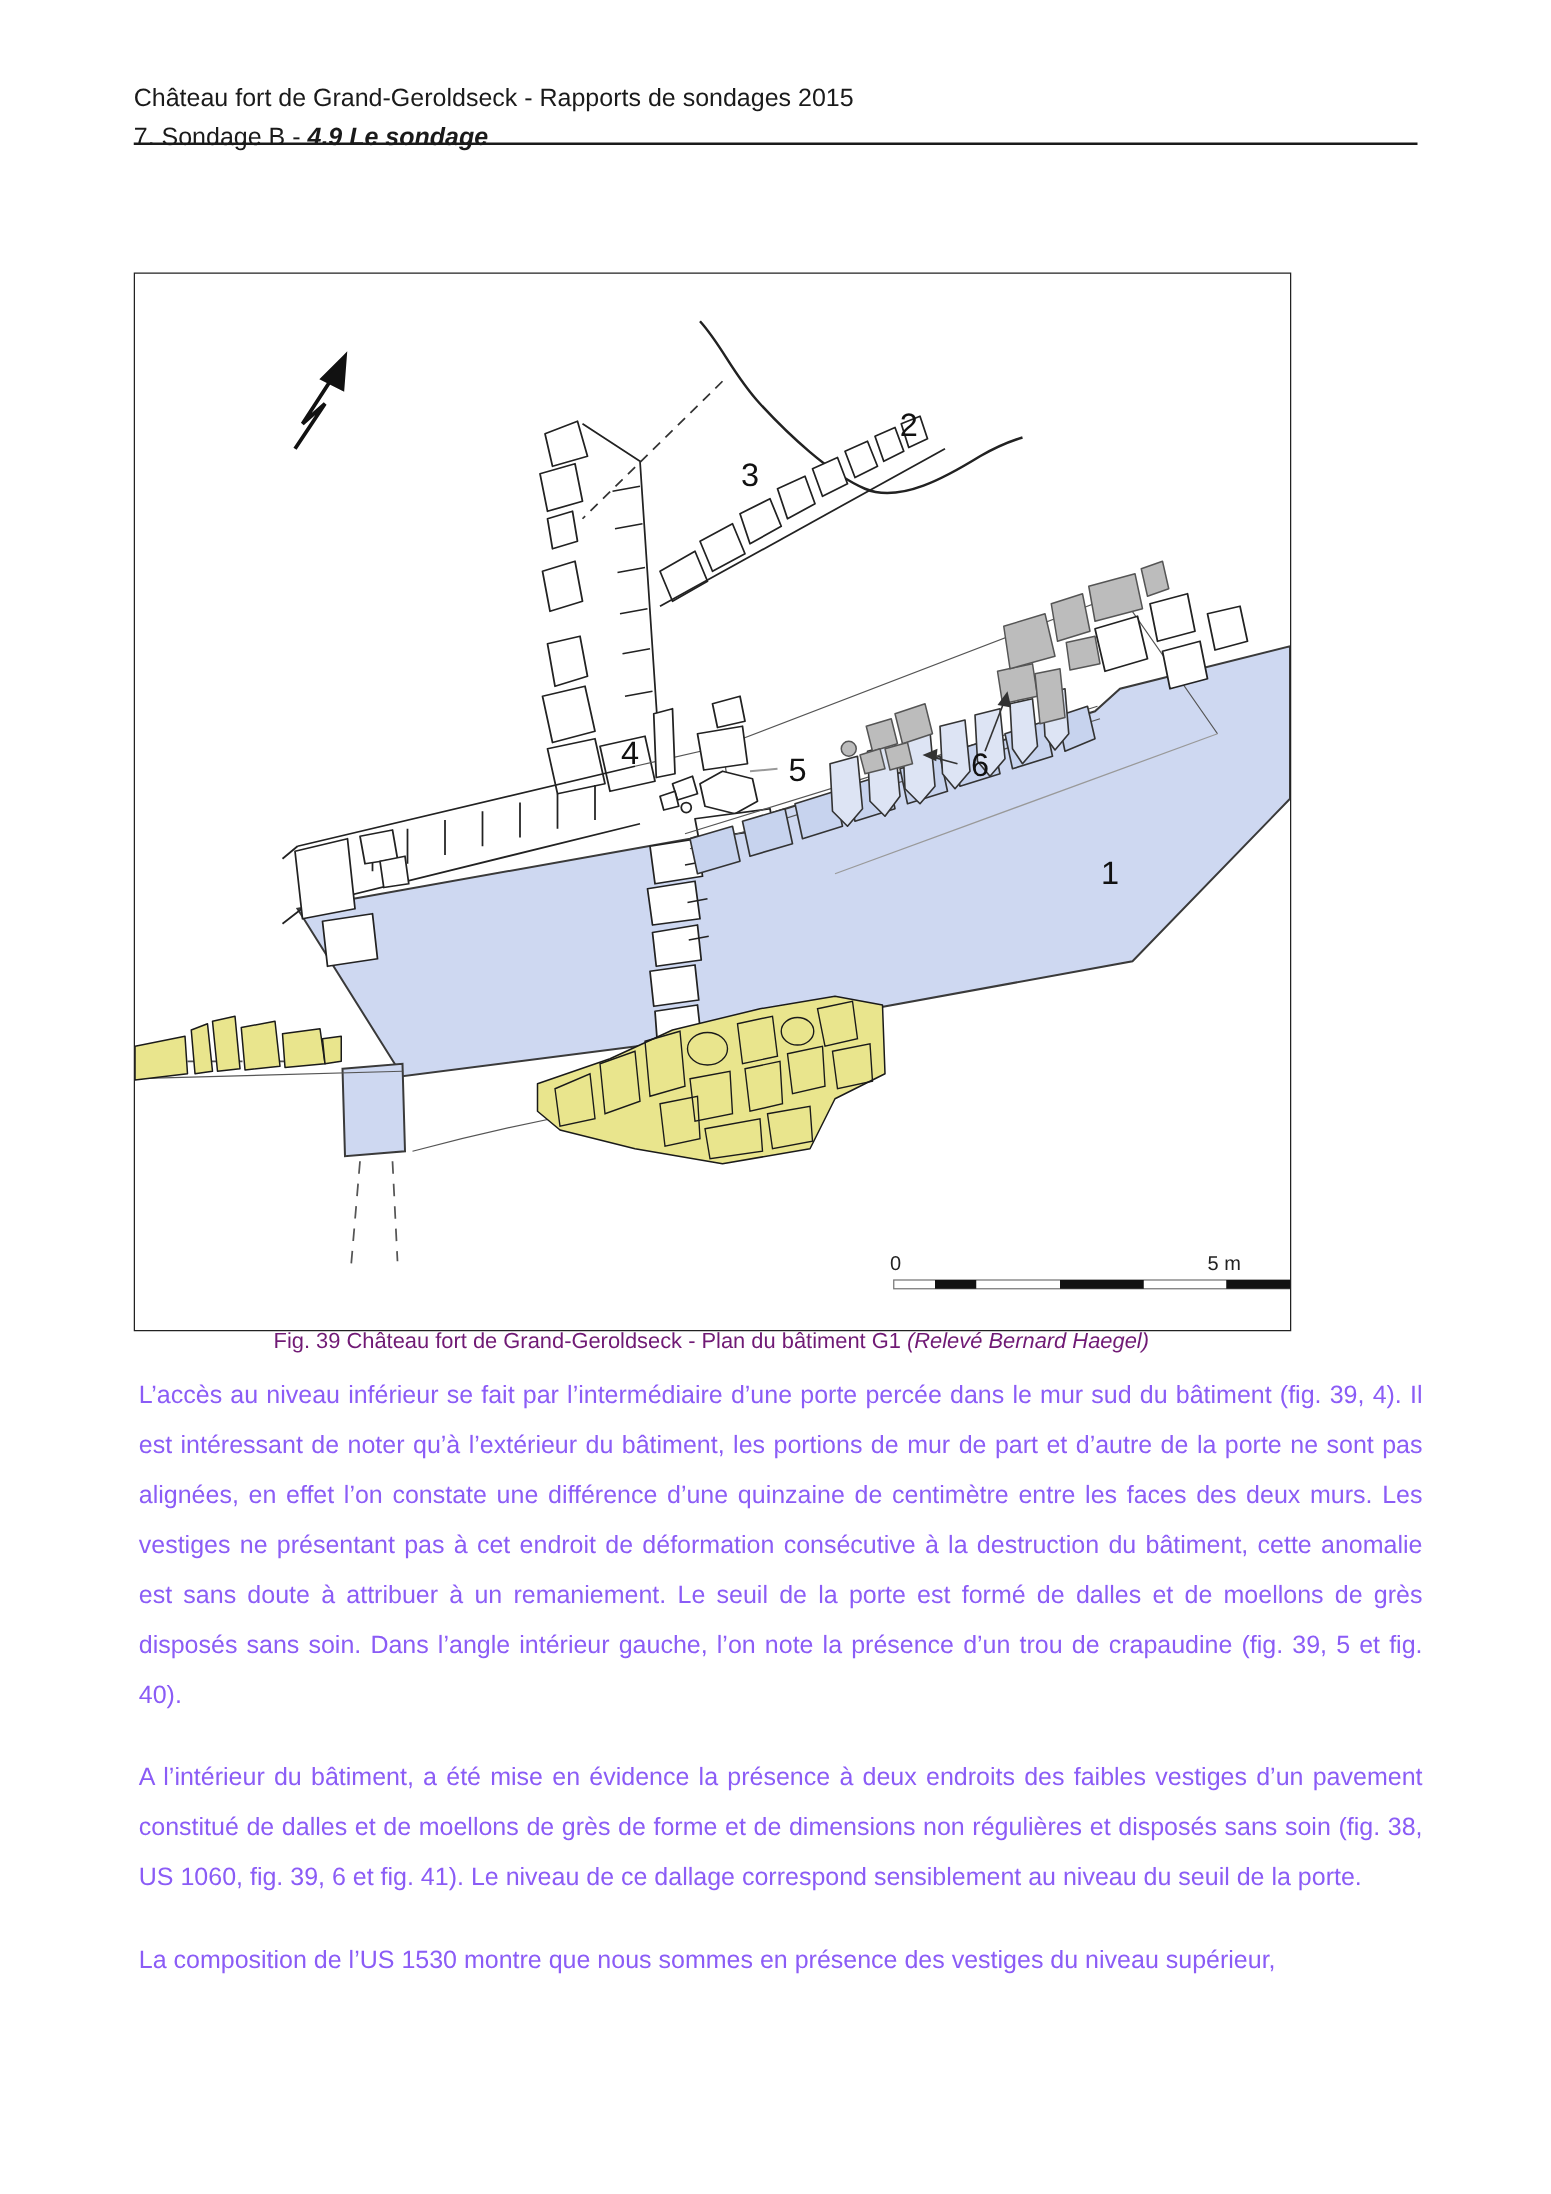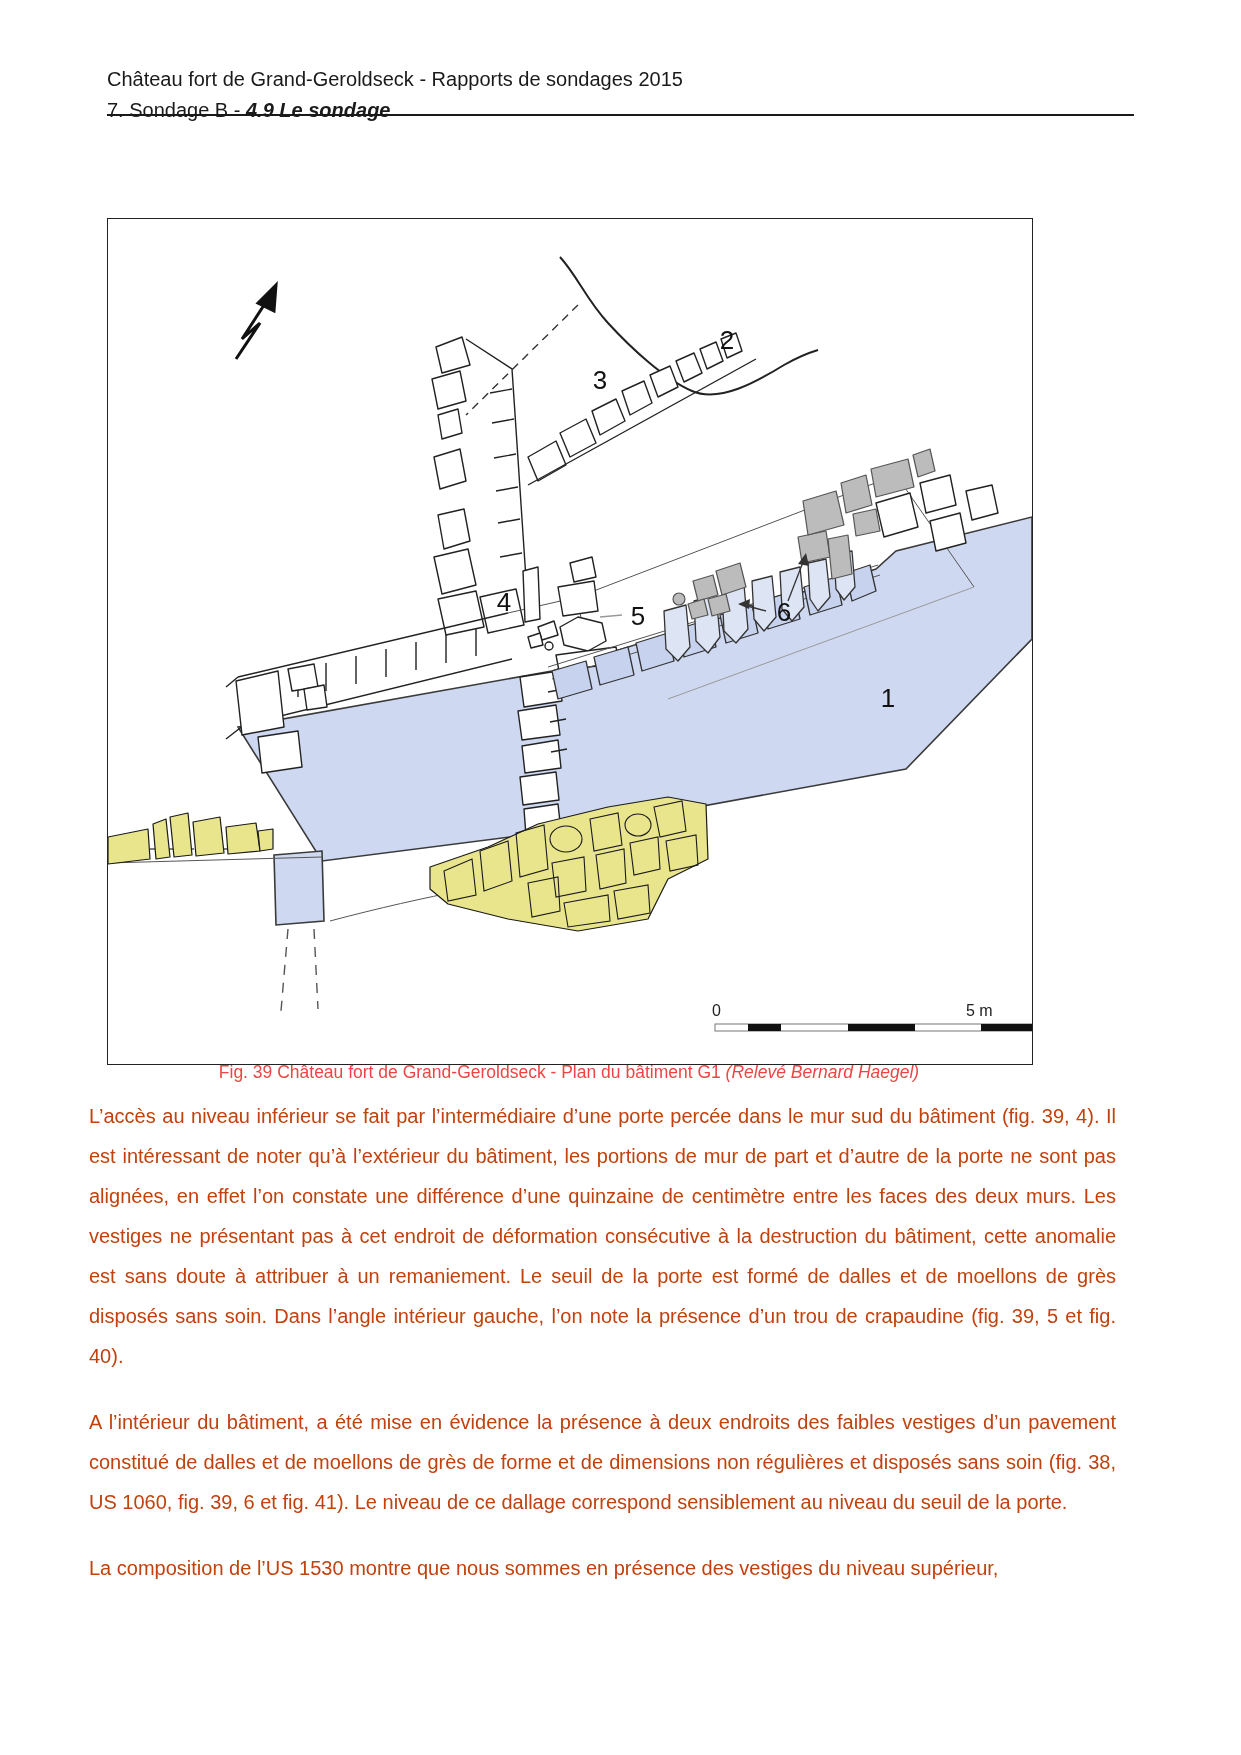--- a/index.html
+++ b/index.html
@@ -4,23 +4,23 @@
 <style>
   html,body{margin:0;padding:0;}
   body{
     width:1241px;height:1755px;position:relative;background:#ffffff;
     font-family:"Liberation Sans",sans-serif;color:#1a1a1a;overflow:hidden;
   }
   .header{position:absolute;left:107px;top:50px;width:1027px;font-size:20px;line-height:31px;margin-top:14px;}
   .header .emph{font-weight:bold;font-style:italic;}
   .rule{position:absolute;left:107px;top:114px;width:1027px;height:0;border-top:2px solid #1a1a1a;}
   .figure-box{position:absolute;left:107px;top:218px;width:924px;height:845px;border:1px solid #222;background:#fff;}
-  .caption{position:absolute;left:107px;top:1062px;width:924px;text-align:center;font-size:17.5px;color:#ef4444;}
+  .caption{position:absolute;left:107px;top:1062px;width:924px;text-align:center;font-size:17.5px;color:#701a75;}
   .caption .credit{font-style:italic;}
-  .bodytext{position:absolute;left:89px;top:1096px;width:1027px;font-size:20px;line-height:40px;text-align:justify;color:#c2410c;}
+  .bodytext{position:absolute;left:111px;top:1096px;width:1027px;font-size:20px;line-height:40px;text-align:justify;color:#8b5cf6;}
   .bodytext .para{margin:0 0 26px 0;}
   svg text.plan-num{font-family:"Liberation Sans",sans-serif;font-size:26px;fill:#111;}
   svg text.scale-txt{font-family:"Liberation Sans",sans-serif;font-size:16px;fill:#222;}
   .stone{fill:#ffffff;stroke:#222;stroke-width:1.4;stroke-linejoin:round;}
   .gstone{fill:#bcbcbc;stroke:#555;stroke-width:1.2;stroke-linejoin:round;}
   .bstone{fill:#c7d3ee;stroke:#333;stroke-width:1.3;stroke-linejoin:round;}
   .tooth{fill:#dde4f4;stroke:#333;stroke-width:1.3;stroke-linejoin:round;}
   .ystone{fill:#e9e58d;stroke:#1a1a1a;stroke-width:1.2;stroke-linejoin:round;}
   .wline{fill:none;stroke:#222;stroke-width:1.4;}
   .thin{fill:none;stroke:#555;stroke-width:1;}

